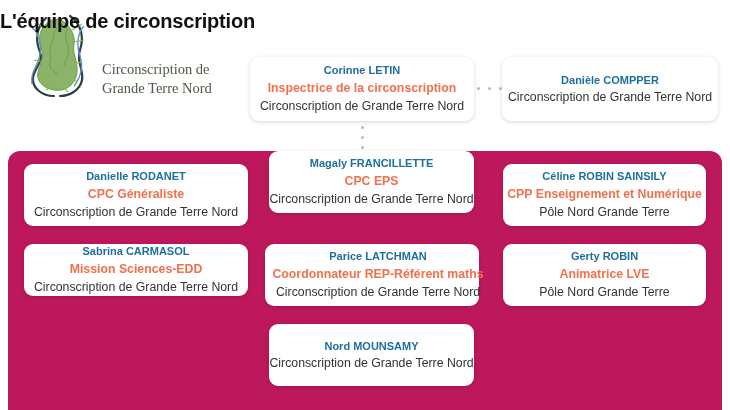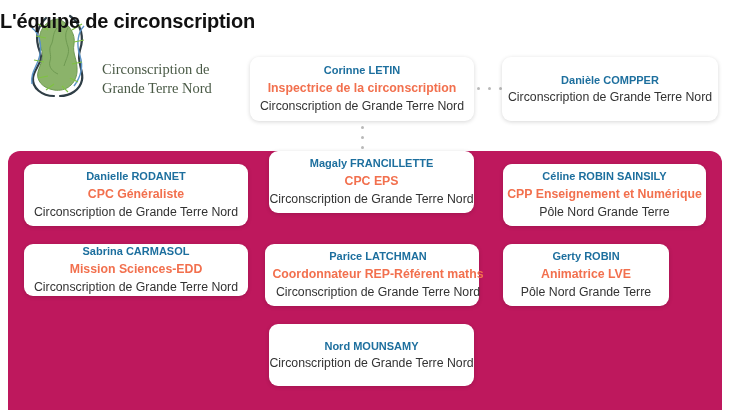--- a/index.html
+++ b/index.html
@@ -130,21 +130,21 @@
     border-radius: 12px 12px 0 0;
   }
 
   
   .pcard { position: absolute; }
   #card-rodanet      { left: 16px;  top: 13px;  width: 224px; height: 62px; }
   #card-francillette { left: 261px; top: 0;  width: 205px; height: 62px; }
   #card-dadou        { left: 495px; top: 13px;  width: 203px; height: 62px; }
   #card-carmasol     { left: 16px;  top: 93px;  width: 224px; height: 52px; }
   #card-latchman     { left: 257px; top: 93px;  width: 214px; height: 62px; padding-left: 18px; }
-  #card-robin        { left: 495px; top: 93px;  width: 166px; height: 62px; text-align: center; }
+  #card-robin        { left: 495px; top: 93px;  width: 203px; height: 62px; text-align: center; }
   #card-mounsamy     { left: 261px; top: 173px; width: 205px; height: 62px; }
 </style>
 </head>
 <body>
 
 <div id="page">
 
   <div id="logo-block">
     <span id="logo-mark">
       <svg viewBox="0 0 70 84" width="70" height="84" xmlns="http://www.w3.org/2000/svg">

